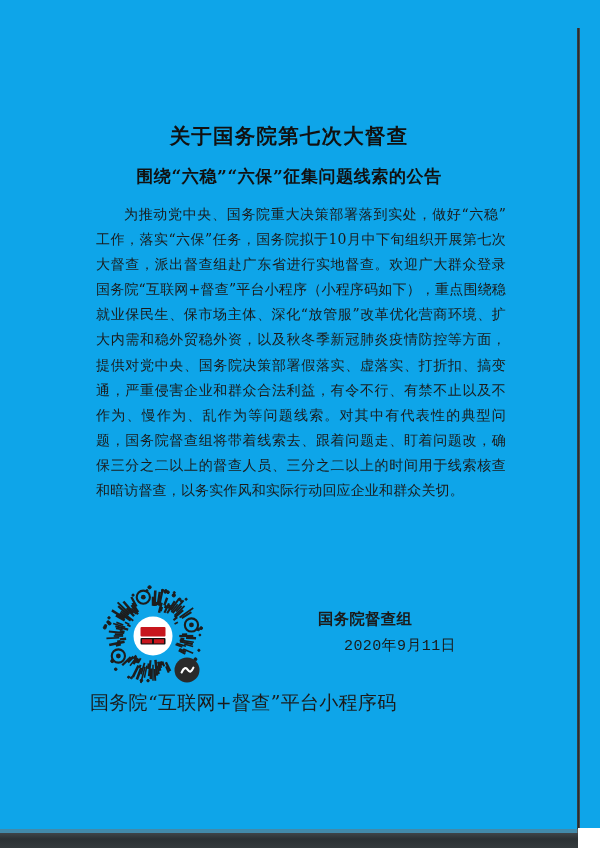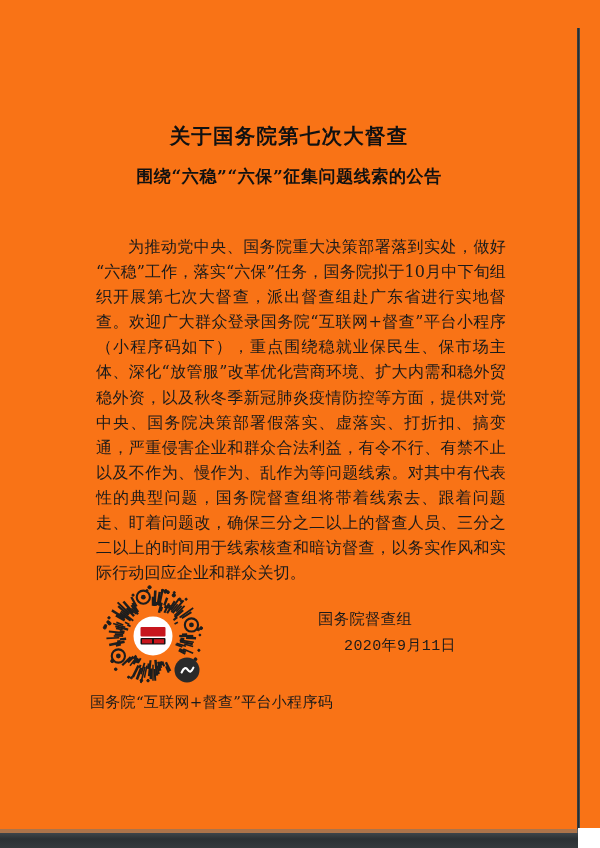--- a/index.html
+++ b/index.html
@@ -13,21 +13,21 @@
     height: 848px;
     overflow: hidden;
     font-family: "DejaVu Serif", "Liberation Serif", serif;
     color: #1a1a1a;
   }
 
   #page {
     position: relative;
     width: 600px;
     height: 848px;
-    background: #f97316;
+    background: #0ea5e9;
   }
 
   
   .scan-edge-right {
     position: absolute;
     top: 28px;
     left: 577px;
     width: 3px;
     height: 813px;
     background: linear-gradient(90deg, #3d4448 0%, #262c2f 55%, #555b5e 100%);
@@ -90,27 +90,26 @@
   }
 
   .body-block {
     position: absolute;
     left: 96px;
     top: 202px;
     width: 410px;
   }
   .para {
     font-family: "DejaVu Serif", "Liberation Serif", serif;
-    font-size: 16px;
+    font-size: 14px;
     line-height: 25.1px;
     color: #1b1b1b;
     text-align: justify;
     text-justify: inter-character;
     letter-spacing: 0.15px;
-    margin-top: 32px;
   }
   .para.indent {
     text-indent: 2em;
   }
 
   .closing-block {
     position: absolute;
     left: 96px;
     top: 527px;
     width: 410px;
@@ -130,20 +129,21 @@
     left: 318px;
     top: 606px;
     width: 200px;
   }
   .sign-org {
     font-family: "DejaVu Serif", "Liberation Serif", serif;
     font-size: 15.3px;
     line-height: 27px;
     color: #1b1b1b;
     letter-spacing: 0.4px;
+    font-weight: bold;
   }
   .sign-date {
     font-family: Liberation Mono, monospace;
     font-size: 15px;
     line-height: 27px;
     color: #1b1b1b;
     letter-spacing: 0.4px;
     padding-left: 26px;
   }
 
@@ -156,21 +156,21 @@
     height: 114px;
   }
   .qr-svg { display: block; }
 
   .qr-caption {
     position: absolute;
     left: 90px;
     top: 690px;
     width: 420px;
     font-family: "DejaVu Serif", "Liberation Serif", serif;
-    font-size: 15px;
+    font-size: 19px;
     line-height: 24px;
     color: #1b1b1b;
     letter-spacing: 0.3px;
     white-space: nowrap;
   }
 </style>
 </head>
 <body>
 
 <div id="page">

